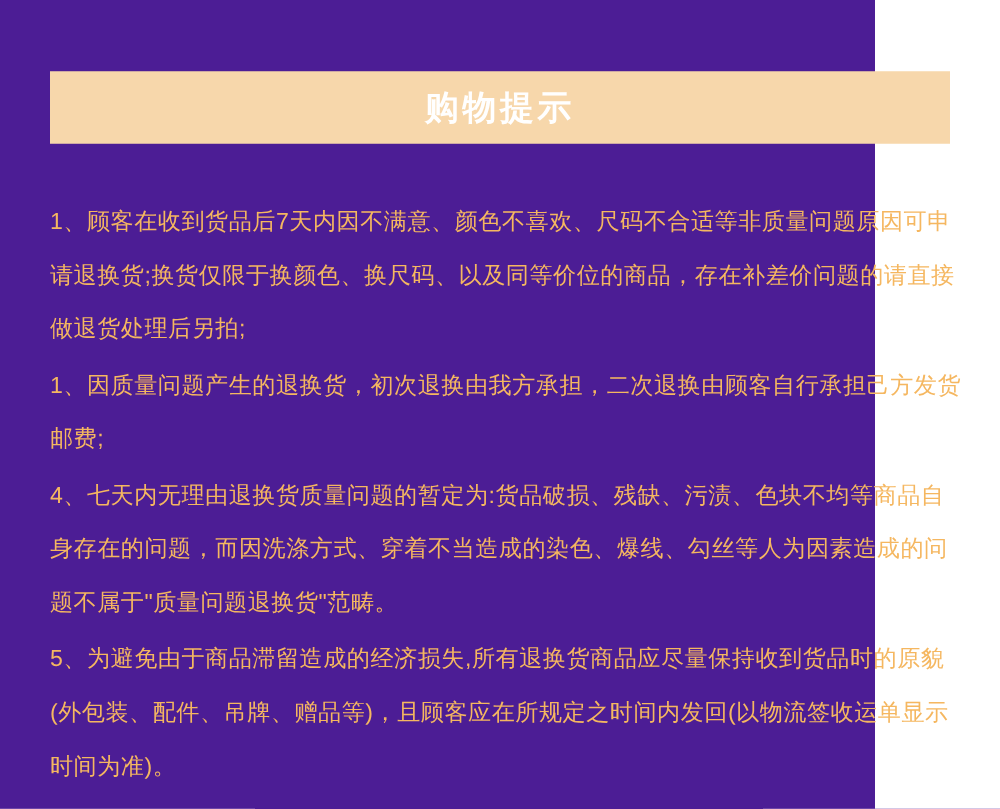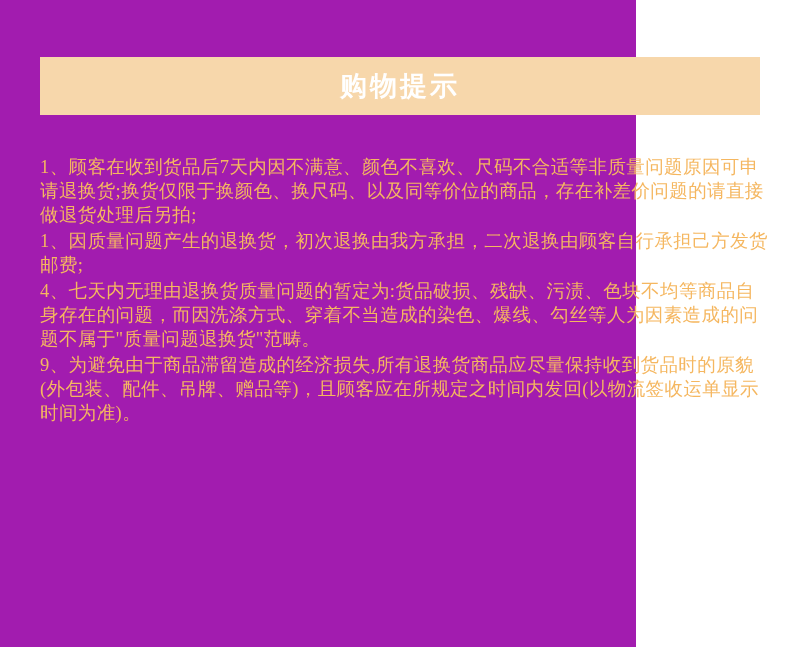--- a/index.html
+++ b/index.html
@@ -8,25 +8,24 @@
   }
   body {
     width: 800px;
     height: 647px;
     background: #ffffff;
     font-family: "Liberation Sans", sans-serif;
     overflow: hidden;
   }
   .page {
     position: relative;
-    width: 636px;
+    width: 700px;
     height: 647px;
-    background: #a21caf;
+    background: #4c1d95;
     box-sizing: border-box;
-    font-family: Liberation Serif, serif;
   }
   .header-banner {
     position: absolute;
     left: 40px;
     top: 57px;
     width: 720px;
     height: 58px;
     background: #f7d7ab;
     display: flex;
     align-items: center;
@@ -41,36 +40,36 @@
   }
   .content {
     position: absolute;
     left: 40px;
     top: 155px;
     width: 730px;
   }
   .para {
     color: #f5b760;
     font-size: 18.5px;
-    line-height: 24px;
+    line-height: 43px;
     letter-spacing: 0.4px;
     margin: 0 0 2px 0;
     text-align: left;
     word-break: break-all;
   }
 </style>
 </head>
 <body>
 
 <div class="page">
 
   <div class="header-banner">
     <div class="header-title">购物提示</div>
   </div>
 
   <div class="content">
     <p class="para">1、顾客在收到货品后7天内因不满意、颜色不喜欢、尺码不合适等非质量问题原因可申请退换货;换货仅限于换颜色、换尺码、以及同等价位的商品，存在补差价问题的请直接做退货处理后另拍;</p>
     <p class="para">1、因质量问题产生的退换货，初次退换由我方承担，二次退换由顾客自行承担己方发货邮费;</p>
     <p class="para">4、七天内无理由退换货质量问题的暂定为:货品破损、残缺、污渍、色块不均等商品自身存在的问题，而因洗涤方式、穿着不当造成的染色、爆线、勾丝等人为因素造成的问题不属于"质量问题退换货"范畴。</p>
-    <p class="para">9、为避免由于商品滞留造成的经济损失,所有退换货商品应尽量保持收到货品时的原貌(外包装、配件、吊牌、赠品等)，且顾客应在所规定之时间内发回(以物流签收运单显示时间为准)。</p>
+    <p class="para">5、为避免由于商品滞留造成的经济损失,所有退换货商品应尽量保持收到货品时的原貌(外包装、配件、吊牌、赠品等)，且顾客应在所规定之时间内发回(以物流签收运单显示时间为准)。</p>
   </div>
 
 </div>
 
 </body></html>

